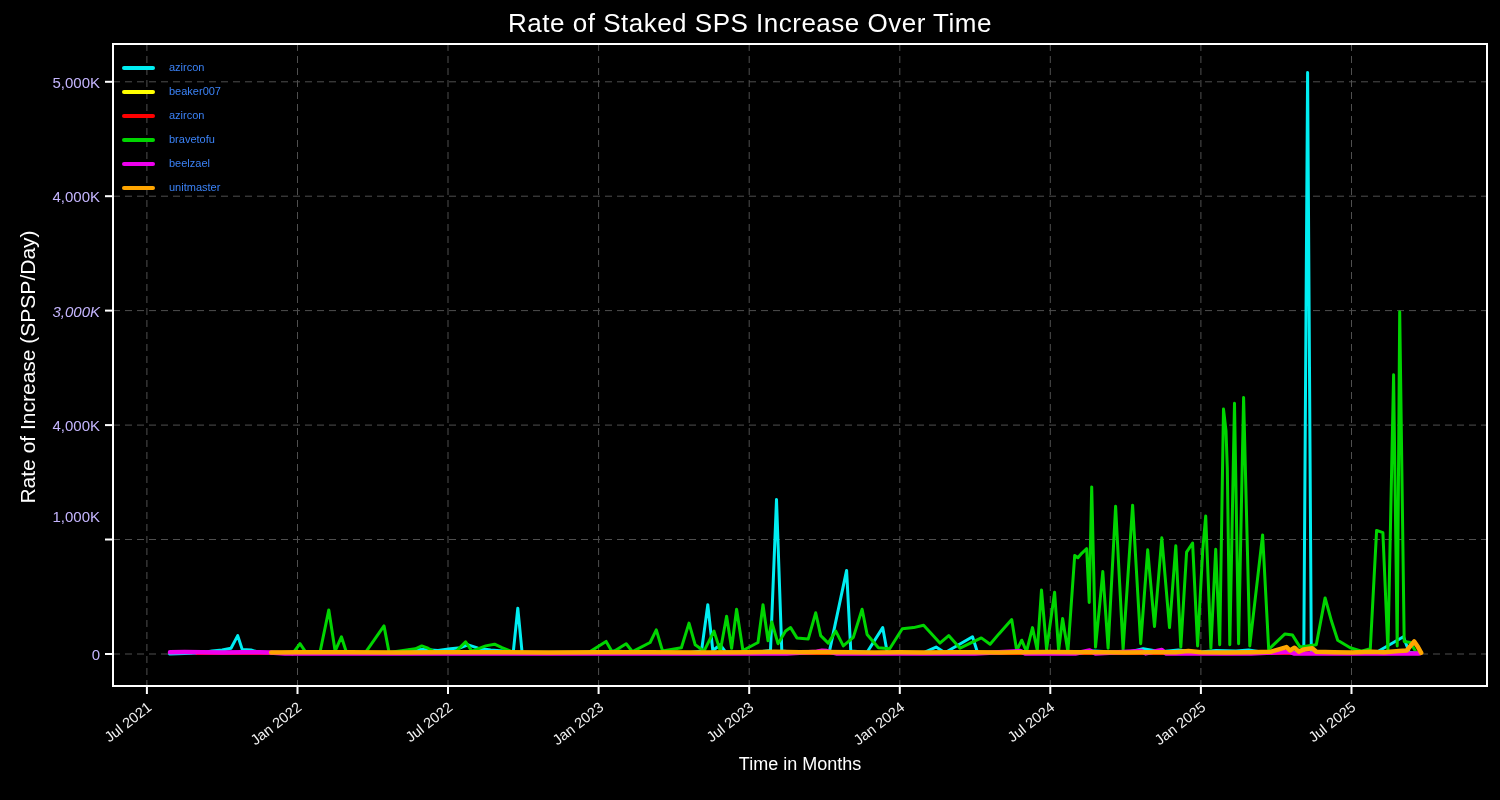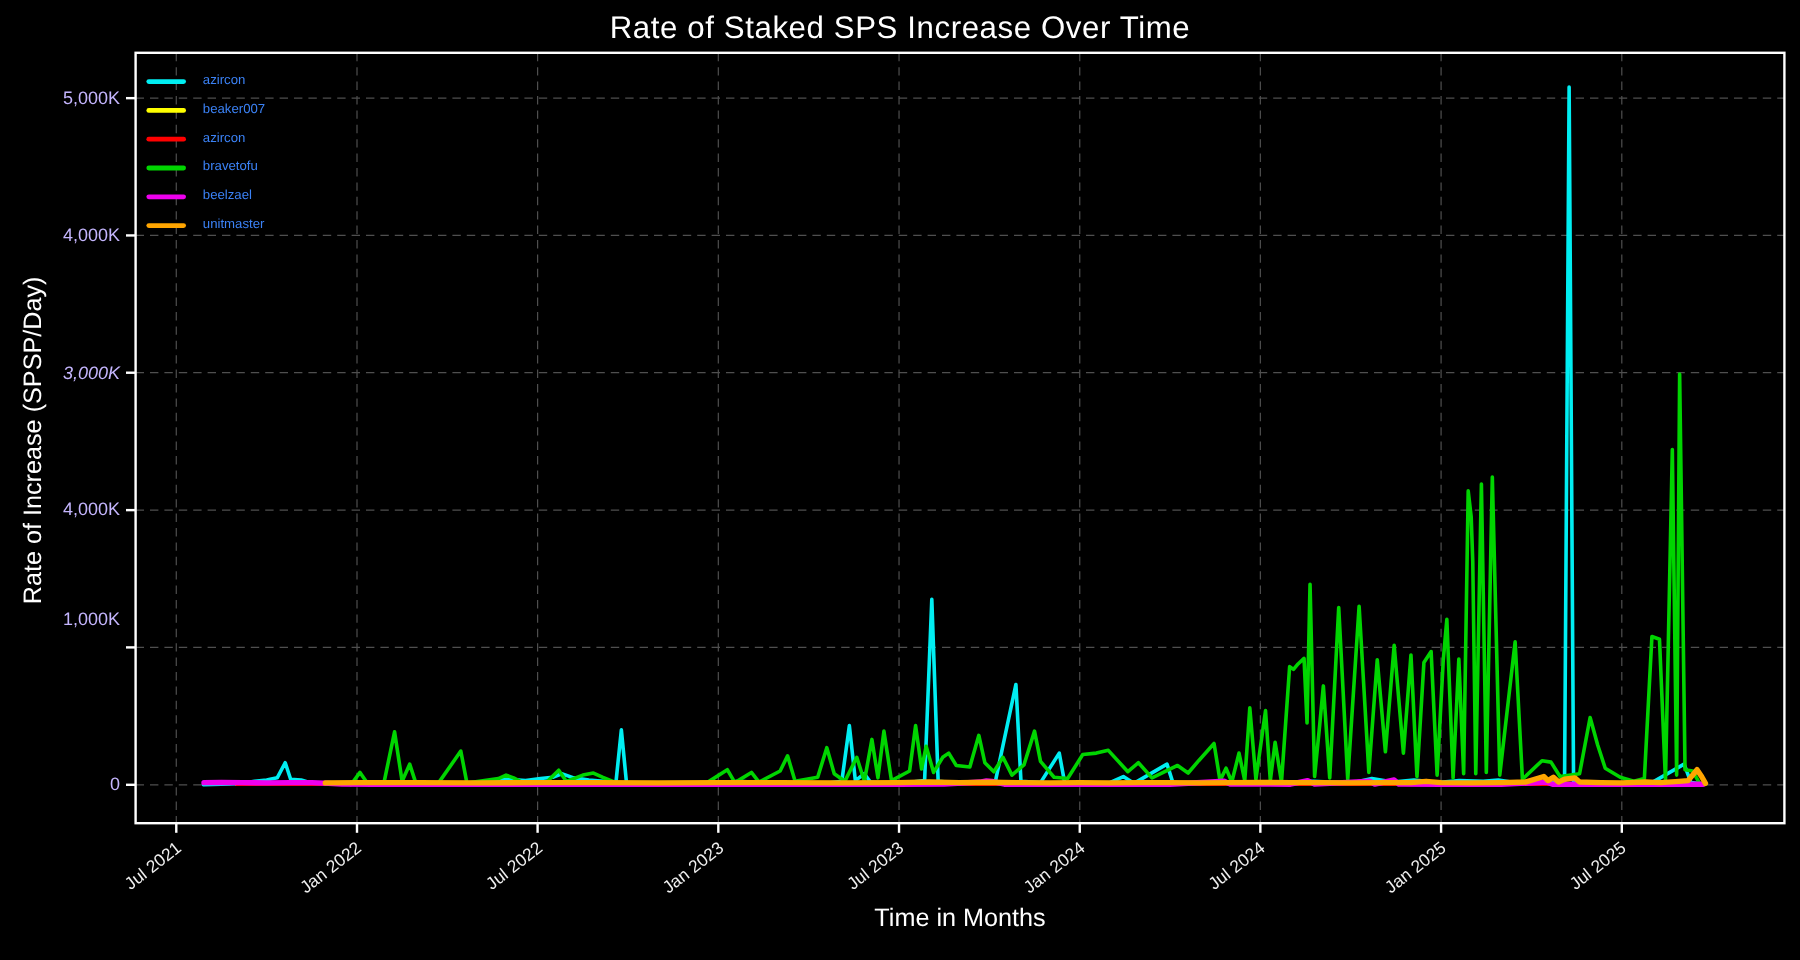--- a/index.html
+++ b/index.html
@@ -4,21 +4,21 @@
 <style>
   html,body{margin:0;padding:0;background:#000;}
   .fig{position:relative;width:1500px;height:800px;background:#000;overflow:hidden;
        font-family:"Liberation Sans", sans-serif;color:#f2f2f2;}
   .fig svg{position:absolute;left:0;top:0;}
   .grid{stroke:#4f4f4f;stroke-width:1;stroke-dasharray:7 5;}
   .tickmark{stroke:#ffffff;stroke-width:2;}
   .chart-title{position:absolute;left:0;top:8px;width:1500px;text-align:center;
        font-size:26px;color:#ffffff;letter-spacing:.5px;}
   .xaxis-label{position:absolute;left:800px;top:754px;transform:translateX(-50%);
-       font-size:21px;color:#ffffff;}
+       font-size:18px;color:#ffffff;}
   .yaxis-label{position:absolute;left:28px;top:367px;transform:translate(-50%,-50%) rotate(-90deg);
        font-size:21px;color:#ffffff;white-space:nowrap;}
   .legend{position:absolute;left:122px;top:58px;}
   .legend-item{display:flex;align-items:center;height:19px;margin-bottom:5px;}
   .legend-swatch{display:inline-block;width:33px;height:4px;border-radius:2px;margin-right:14px;}
   .legend-label{font-size:11px;color:#3b82f6;line-height:19px;}
   .ytick{position:absolute;right:1400px;transform:translateY(-50%);font-size:15px;
        color:#c4b5fd;white-space:nowrap;}
   .y-tick-labels{position:absolute;left:0;top:0;width:1500px;height:800px;pointer-events:none;}
   .x-tick-labels{position:absolute;left:0;top:0;width:1500px;height:800px;pointer-events:none;}

